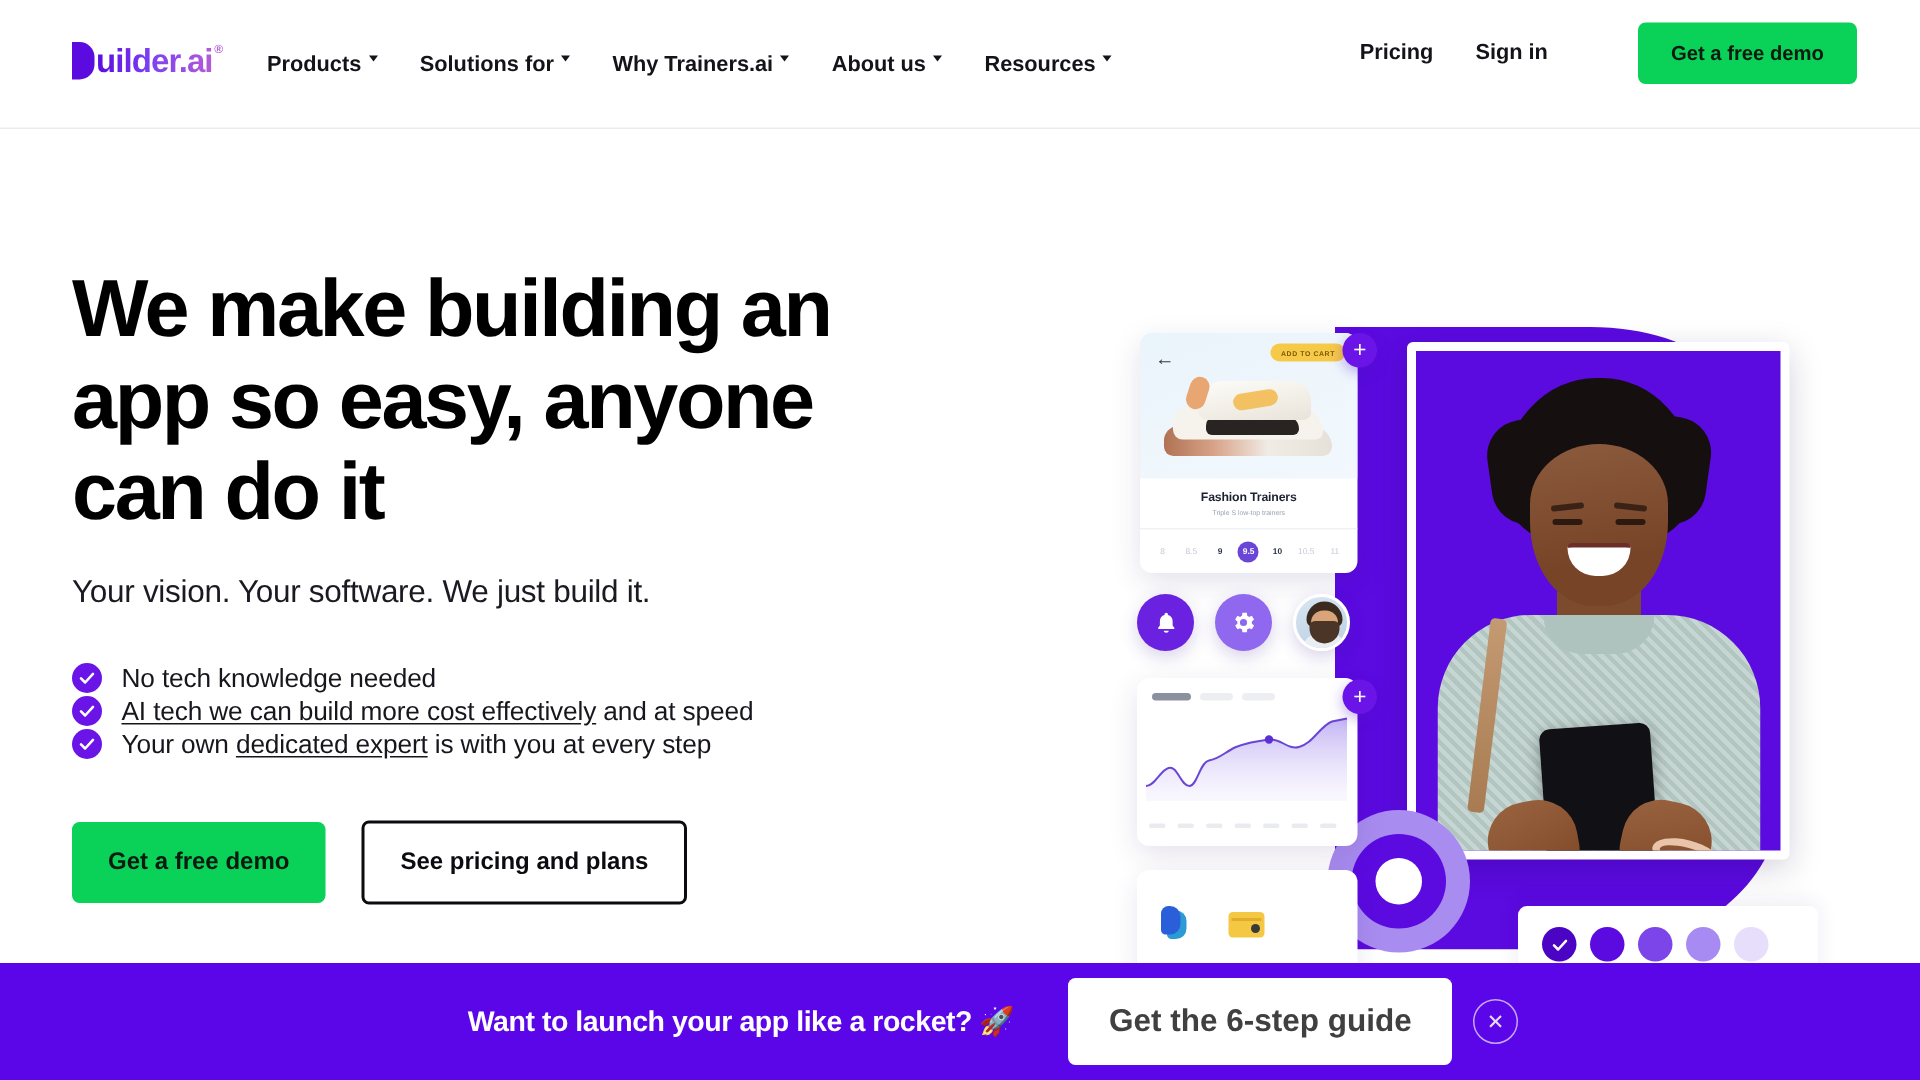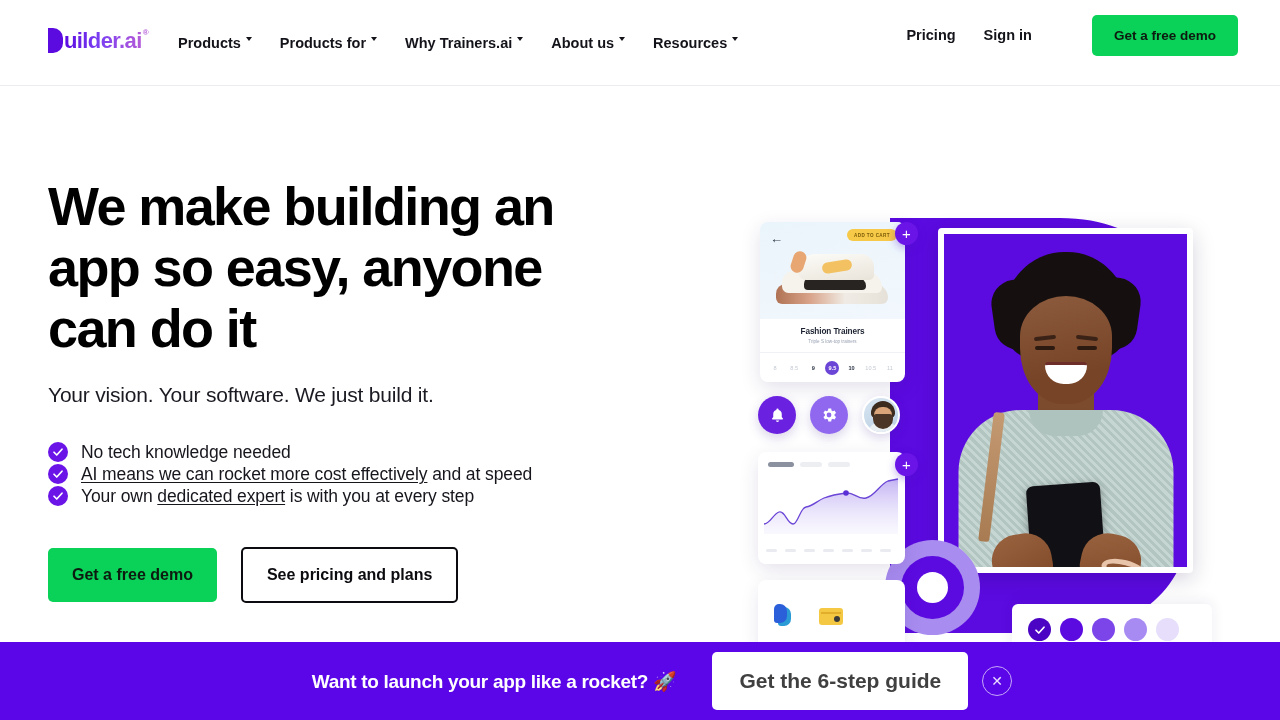--- a/index.html
+++ b/index.html
@@ -418,21 +418,21 @@
     <span class="logo-text">uilder.ai</span>
     <span class="logo-reg">®</span>
   </div>
 
   <nav class="nav">
     <div class="nav-item">
       <span>Products</span>
       <span class="caret"></span>
     </div>
     <div class="nav-item">
-      <span>Products for</span>
+      <span>Solutions for</span>
       <span class="caret"></span>
     </div>
     <div class="nav-item">
       <span>Why Trainers.ai</span>
       <span class="caret"></span>
     </div>
     <div class="nav-item">
       <span>About us</span>
       <span class="caret"></span>
     </div>
@@ -463,21 +463,21 @@
       </span>
       <span class="bullet-text">No tech knowledge needed</span>
     </div>
 
     <div class="bullet">
       <span class="check">
         <svg viewBox="0 0 24 24" fill="none" stroke="#ffffff" stroke-width="3.4" stroke-linecap="round" stroke-linejoin="round">
             <polyline points="4,12.5 9.5,18 20,6.5"></polyline>
           </svg>
       </span>
-      <span class="bullet-text"><span class="ul">AI means we can rocket more cost effectively</span><span> and at speed</span></span>
+      <span class="bullet-text"><span class="ul">AI tech we can build more cost effectively</span><span> and at speed</span></span>
     </div>
 
     <div class="bullet">
       <span class="check">
         <svg viewBox="0 0 24 24" fill="none" stroke="#ffffff" stroke-width="3.4" stroke-linecap="round" stroke-linejoin="round">
             <polyline points="4,12.5 9.5,18 20,6.5"></polyline>
           </svg>
       </span>
       <span class="bullet-text"><span>Your own </span><span class="ul">dedicated expert</span><span> is with you at every step</span></span>
     </div>

